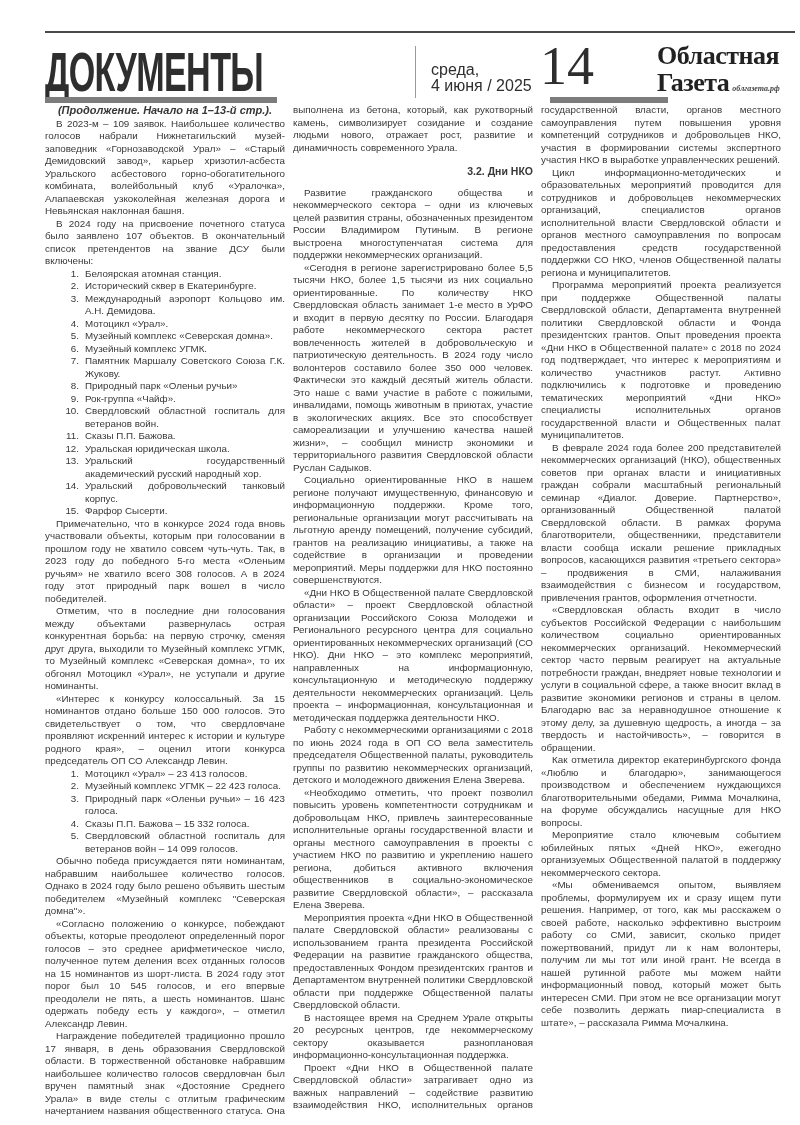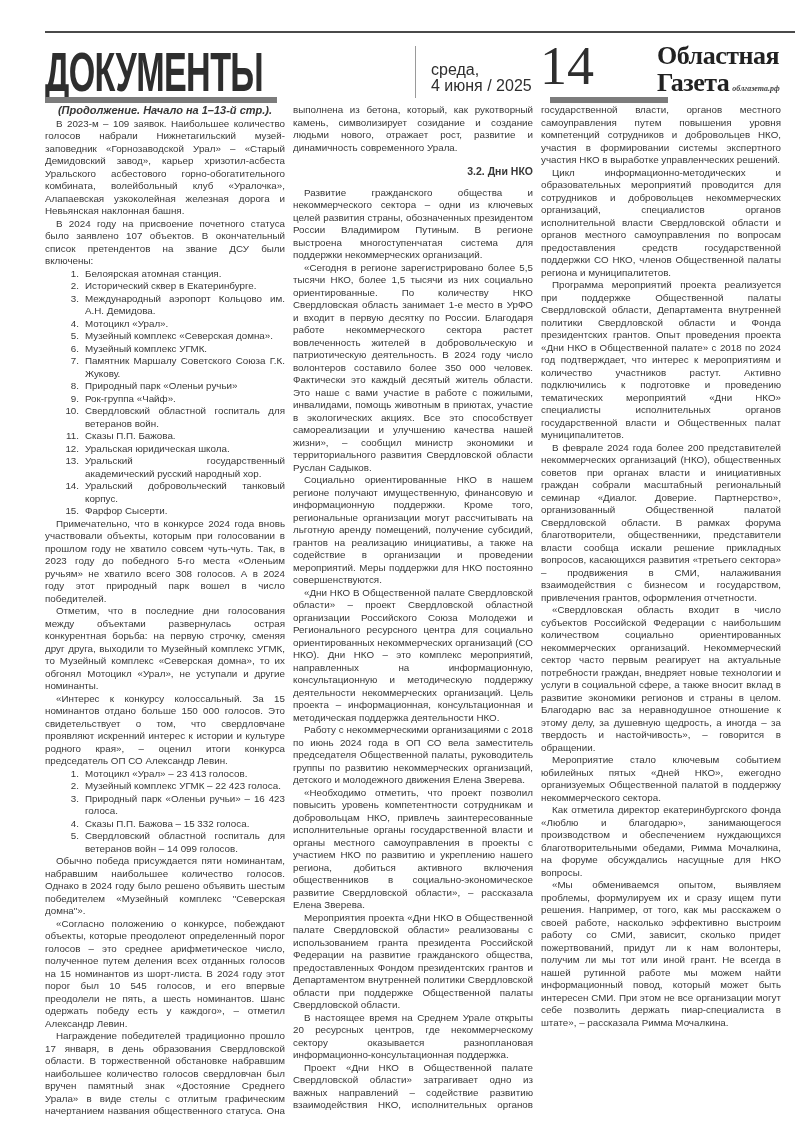--- a/index.html
+++ b/index.html
@@ -141,16 +141,16 @@
     <div class="para">«Дни НКО В Общественной палате Свердловской области» – проект Свердловской областной организации Российского Союза Молодежи и Регионального ресурсного центра для социально ориентированных некоммерческих организаций (СО НКО). Дни НКО – это комплекс мероприятий, направленных на информационную, консультационную и методическую поддержку деятельности некоммерческих организаций. Цель проекта – информационная, консультационная и методическая поддержка деятельности НКО.</div>
     <div class="para">Работу с некоммерческими организациями с 2018 по июнь 2024 года в ОП СО вела заместитель председателя Общественной палаты, руководитель группы по развитию некоммерческих организаций, детского и молодежного движения Елена Зверева.</div>
     <div class="para">«Необходимо отметить, что проект позволил повысить уровень компетентности сотрудникам и добровольцам НКО, привлечь заинтересованные исполнительные органы государственной власти и органы местного самоуправления в проекты с участием НКО по развитию и укреплению нашего региона, добиться активного включения общественников в социально-экономическое развитие Свердловской области», – рассказала Елена Зверева.</div>
     <div class="para">Мероприятия проекта «Дни НКО в Общественной палате Свердловской области» реализованы с использованием гранта президента Российской Федерации на развитие гражданского общества, предоставленных Фондом президентских грантов и Департаментом внутренней политики Свердловской области при поддержке Общественной палаты Свердловской области.</div>
     <div class="para">В настоящее время на Среднем Урале открыты 20 ресурсных центров, где некоммерческому сектору оказывается разноплановая информационно-консультационная поддержка.</div>
     <div class="para">Проект «Дни НКО в Общественной палате Свердловской области» затрагивает одно из важных направлений – содействие развитию взаимодействия НКО, исполнительных органов государственной власти, органов местного самоуправления путем повышения уровня компетенций сотрудников и добровольцев НКО, участия в формировании системы экспертного участия НКО в выработке управленческих решений.</div>
     <div class="para">Цикл информационно-методических и образовательных мероприятий проводится для сотрудников и добровольцев некоммерческих организаций, специалистов органов исполнительной власти Свердловской области и органов местного самоуправления по вопросам предоставления средств государственной поддержки СО НКО, членов Общественной палаты региона и муниципалитетов.</div>
     <div class="para">Программа мероприятий проекта реализуется при поддержке Общественной палаты Свердловской области, Департамента внутренней политики Свердловской области и Фонда президентских грантов. Опыт проведения проекта «Дни НКО в Общественной палате» с 2018 по 2024 год подтверждает, что интерес к мероприятиям и количество участников растут. Активно подключились к подготовке и проведению тематических мероприятий «Дни НКО» специалисты исполнительных органов государственной власти и Общественных палат муниципалитетов.</div>
     <div class="para">В феврале 2024 года более 200 представителей некоммерческих организаций (НКО), общественных советов при органах власти и инициативных граждан собрали масштабный региональный семинар «Диалог. Доверие. Партнерство», организованный Общественной палатой Свердловской области. В рамках форума благотворители, общественники, представители власти сообща искали решение прикладных вопросов, касающихся развития «третьего сектора» – продвижения в СМИ, налаживания взаимодействия с бизнесом и государством, привлечения грантов, оформления отчетности.</div>
     <div class="para">«Свердловская область входит в число субъектов Российской Федерации с наибольшим количеством социально ориентированных некоммерческих организаций. Некоммерческий сектор часто первым реагирует на актуальные потребности граждан, внедряет новые технологии и услуги в социальной сфере, а также вносит вклад в развитие экономики регионов и страны в целом. Благодарю вас за неравнодушное отношение к этому делу, за душевную щедрость, а иногда – за твердость и настойчивость», – говорится в обращении.</div>
+    <div class="para">Как отметила директор екатеринбургского фонда «Люблю и благодарю», занимающегося производством и обеспечением нуждающихся благотворительными обедами, Римма Мочалкина, на форуме обсуждались насущные для НКО вопросы.</div>
     <div class="para">Мероприятие стало ключевым событием юбилейных пятых «Дней НКО», ежегодно организуемых Общественной палатой в поддержку некоммерческого сектора.</div>
-    <div class="para">Как отметила директор екатеринбургского фонда «Люблю и благодарю», занимающегося производством и обеспечением нуждающихся благотворительными обедами, Римма Мочалкина, на форуме обсуждались насущные для НКО вопросы.</div>
     <div class="para">«Мы обмениваемся опытом, выявляем проблемы, формулируем их и сразу ищем пути решения. Например, от того, как мы расскажем о своей работе, насколько эффективно выстроим работу со СМИ, зависит, сколько придет пожертвований, придут ли к нам волонтеры, получим ли мы тот или иной грант. Не всегда в нашей рутинной работе мы можем найти информационный повод, который может быть интересен СМИ. При этом не все организации могут себе позволить держать пиар-специалиста в штате», – рассказала Римма Мочалкина.</div>
   </main>
 
 </body></html>

